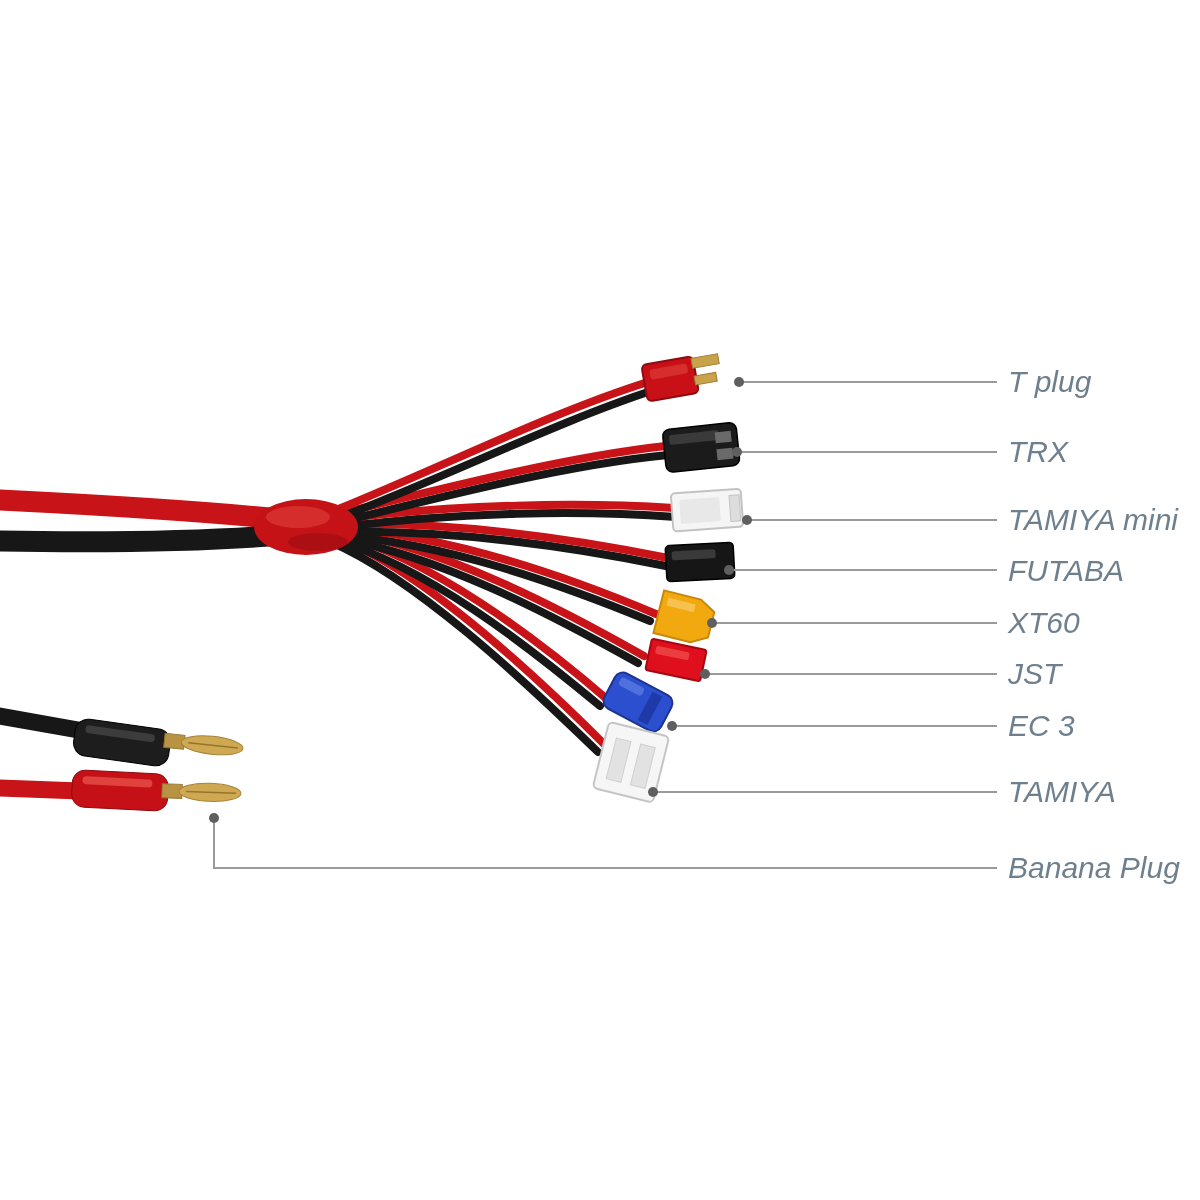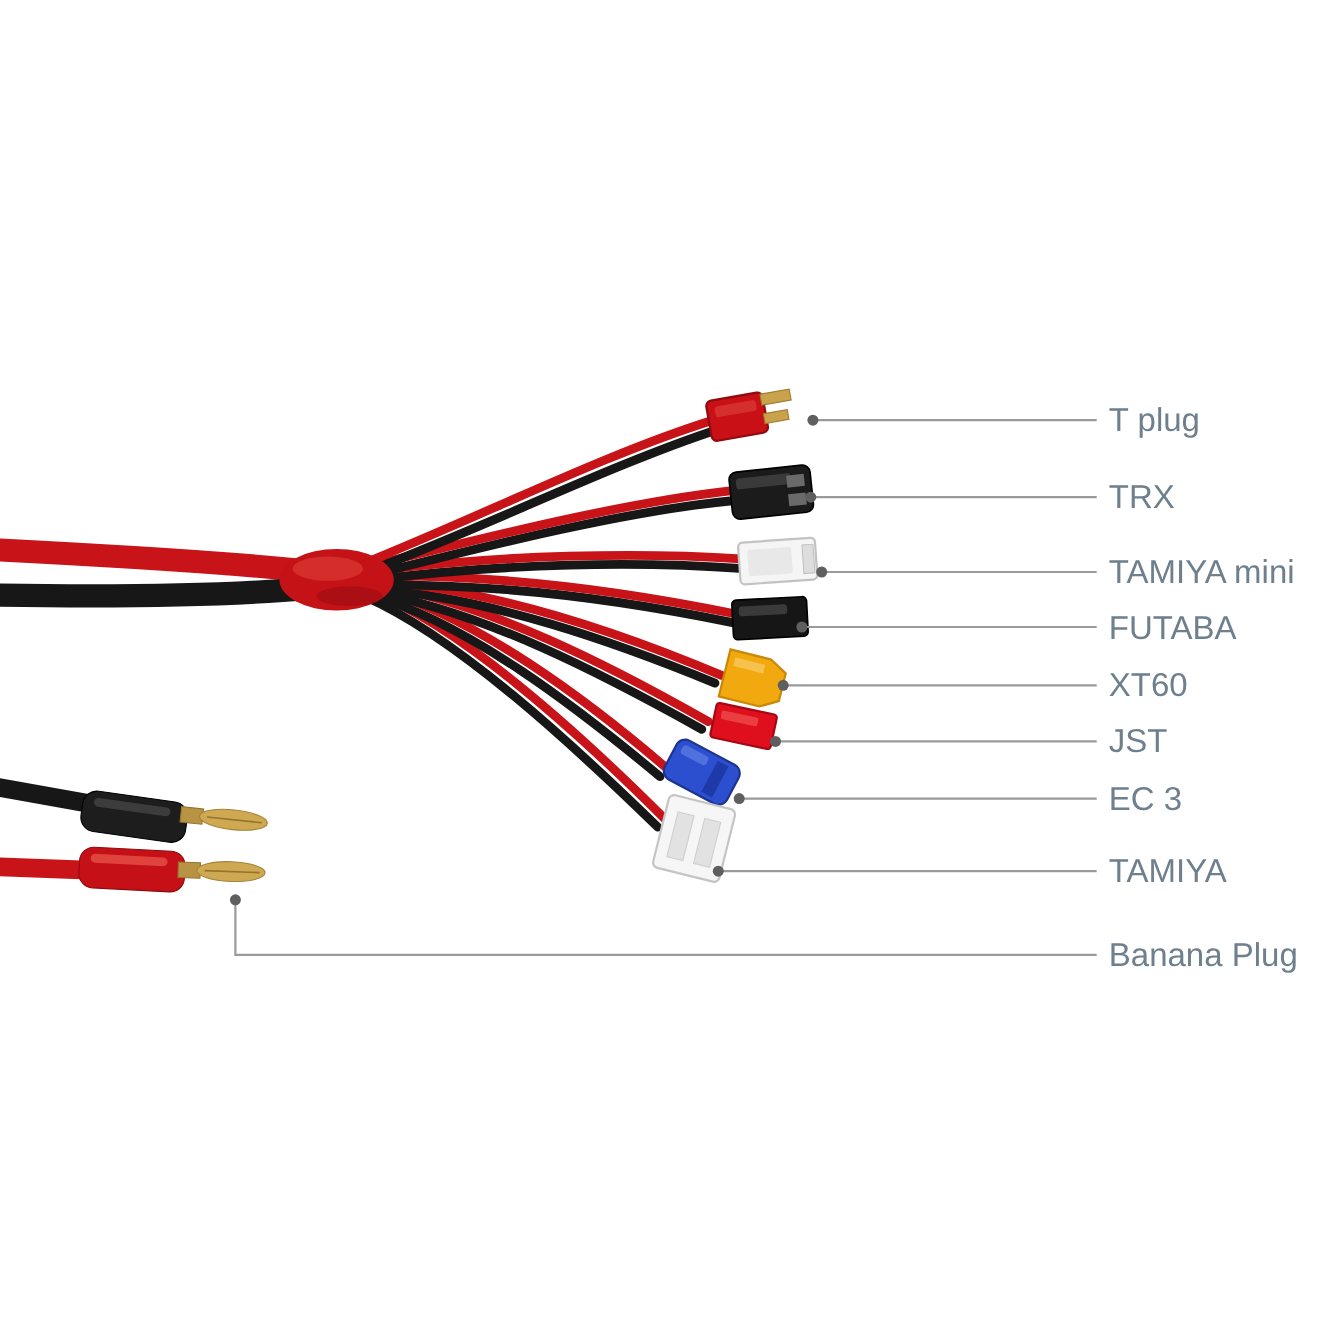--- a/index.html
+++ b/index.html
@@ -7,20 +7,21 @@
     padding: 0;
     background: #ffffff;
     font-family: "Liberation Sans", sans-serif;
   }
   .canvas {
     position: relative;
     width: 1200px;
     height: 1200px;
     background: #ffffff;
     overflow: hidden;
+    font-style: italic;
   }
   svg { display: block; }
   .callout-text {
     font-family: "Liberation Sans", sans-serif;
     font-size: 30px;
     fill: #6e7f8d;
   }
 </style>
 </head>
 <body>

